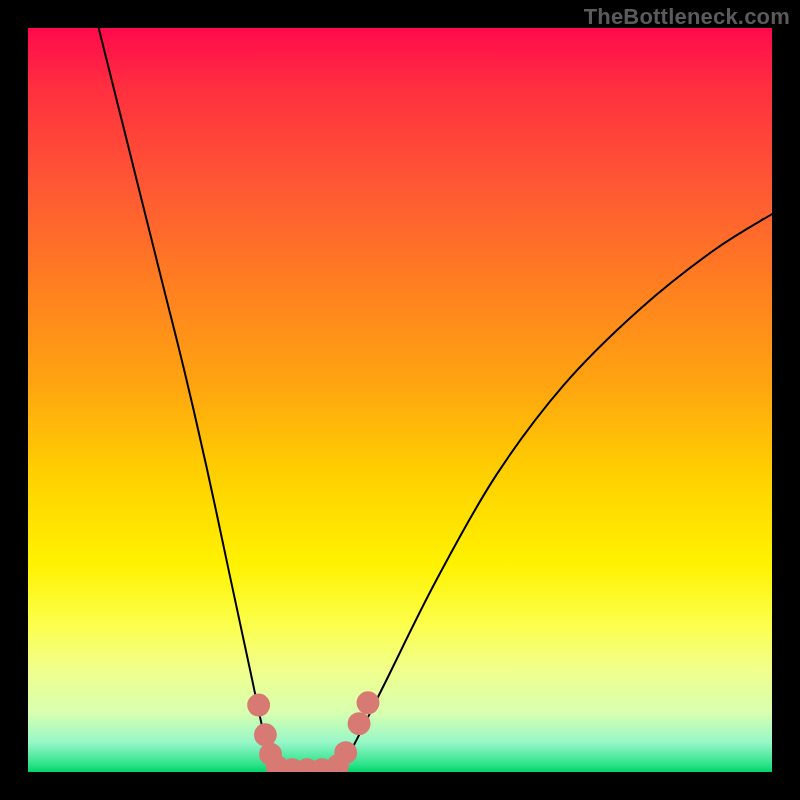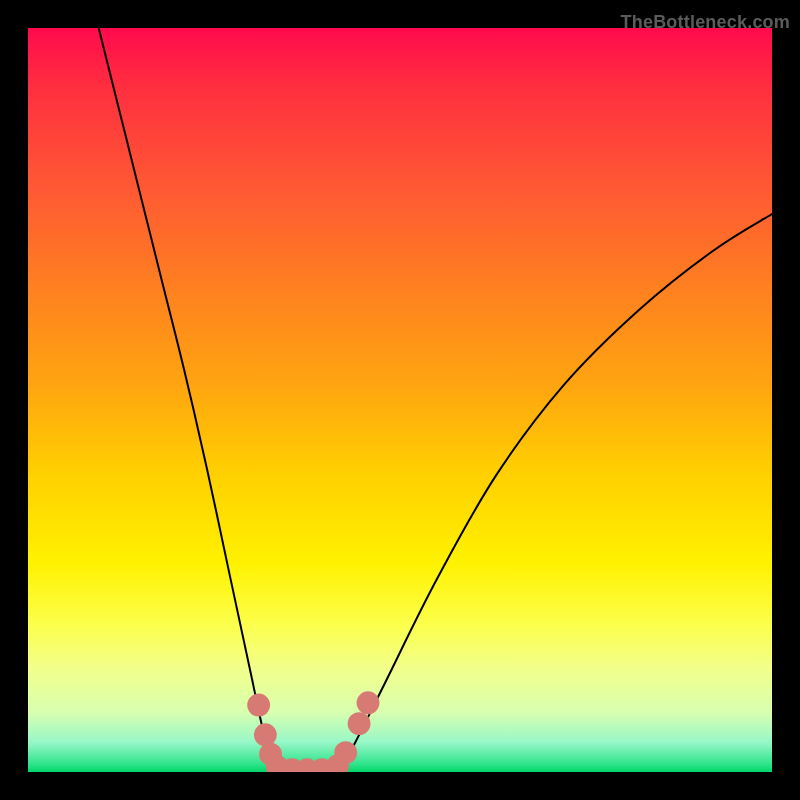--- a/index.html
+++ b/index.html
@@ -47,26 +47,25 @@
       #97f7c8 96%,
       #2de38a 99%,
       #00d66a 100%
     );
   }
   .watermark {
     position: absolute;
     top: 4px;
     right: 10px;
     font-family: Arial, Helvetica, sans-serif;
-    font-size: 18px;
+    font-size: 22px;
     font-weight: 600;
     color: #5b5b5b;
     letter-spacing: 0.2px;
     user-select: none;
-    margin-top: 8px;
   }
   svg.curves {
     position: absolute;
     top: 0;
     left: 0;
     width: 100%;
     height: 100%;
   }
 </style>
 </head>

